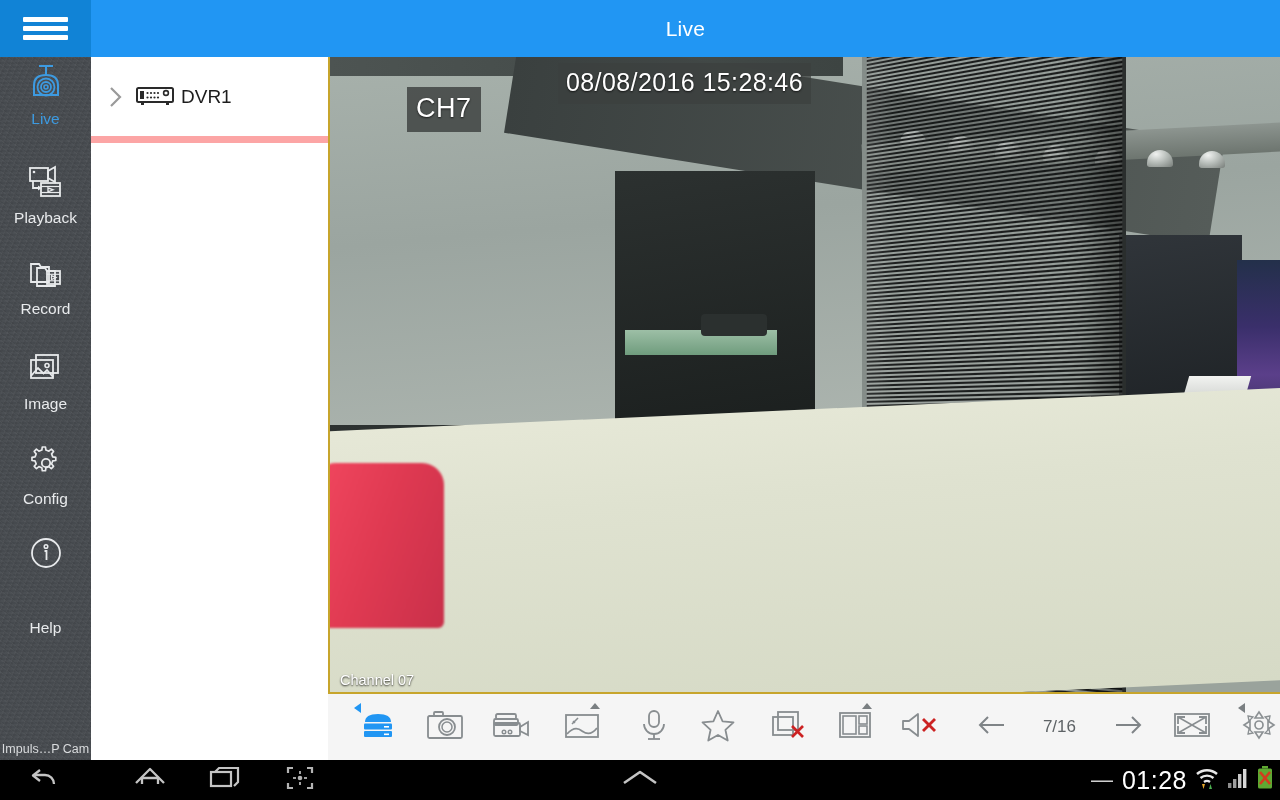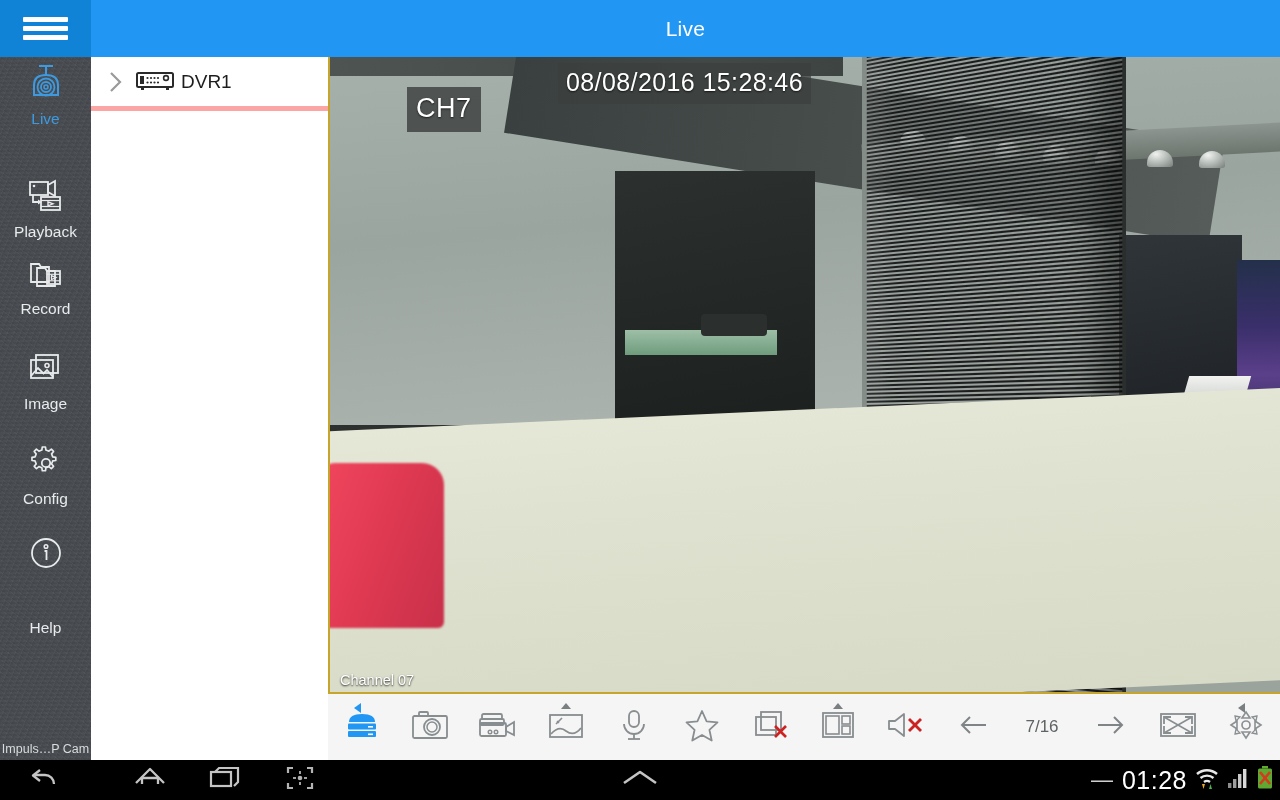--- a/index.html
+++ b/index.html
@@ -51,22 +51,22 @@
     position:absolute; left:0; bottom:4px; width:91px; text-align:center;
     font-size:12.5px; color:#d8dадс; color:#d9dbdd; white-space:nowrap; overflow:hidden;
   }
 
   
   .device-panel {
     position:absolute; left:91px; top:57px; width:237px; height:703px;
     background:#ffffff;
   }
   .device-row {
-    position:absolute; left:0; top:0; width:237px; height:54px;
-    display:flex; align-items:center; border-bottom:5px solid #fca5a5;
+    position:absolute; left:0; top:0; width:237px; height:86px;
+    display:flex; align-items:center; border-bottom:7px solid #fca5a5;
     cursor:pointer; background:#fff;
   }
   .chev { width:34px; display:flex; justify-content:center; margin-left:8px; }
   .dvr-ico { width:44px; display:flex; justify-content:center; }
   .device-name { font-size:19px; color:#1d1d1d; margin-left:4px; }
 
   
   .video-wrap {
     position:absolute; left:328px; top:57px; width:952px; height:637px;
     background:#737373; border:2px solid #c7a52c; border-right:none; border-top:none;
@@ -194,21 +194,21 @@
     font-size:14.5px; text-shadow:0 1px 2px rgba(0,0,0,.85);
   }
 
   
   .toolbar {
     position:absolute; left:328px; top:694px; width:952px; height:66px;
     background:#f5f5f5; display:flex; align-items:center;
   }
   .tb-item {
     position:relative; flex:1 1 0; height:66px;
-    display:flex; align-items:center; justify-content:center; cursor:pointer;
+    display:flex; align-items:center; justify-content:flex-end; cursor:pointer;
   }
   .tb-caret {
     position:absolute; top:9px; width:0; height:0;
     border-left:5px solid transparent; border-right:5px solid transparent;
   }
   .caret-up { border-bottom:6px solid #7a7f82; }
   .caret-left {
     border:none; width:0; height:0;
     border-top:5px solid transparent; border-bottom:5px solid transparent;
     border-right:7px solid #2196f3;
@@ -259,21 +259,21 @@
           <line x1="14" y1="4" x2="28" y2="4" stroke="#3d9ae0" stroke-width="2"></line>
           <path d="M9 33 V23 Q9 13 21 13 Q33 13 33 23 V33 Z" fill="none" stroke="#3d9ae0" stroke-width="2"></path>
           <circle cx="21" cy="25" r="8.5" fill="none" stroke="#3d9ae0" stroke-width="1.8"></circle>
           <circle cx="21" cy="25" r="5" fill="none" stroke="#3d9ae0" stroke-width="1.8"></circle>
           <circle cx="21" cy="25" r="2" fill="none" stroke="#3d9ae0" stroke-width="1.6"></circle>
         </svg>
       </div>
       <div class="rail-label">Live</div>
     </div>
 
-    <div class="rail-item" style="top:113px;text-align:right;">
+    <div class="rail-item" style="top:99px;text-align:right;">
       <div class="rail-icon">
         <svg width="42" height="42" viewBox="0 0 42 42">
           <rect x="5" y="7" width="18" height="13" fill="none" stroke="#e8eaec" stroke-width="1.8"></rect>
           <circle cx="9" cy="11" r="1.3" fill="#e8eaec"></circle>
           <path d="M23 10 L30 6 L30 21 L23 17 Z" fill="none" stroke="#e8eaec" stroke-width="1.8"></path>
           <path d="M8 20 V27 H14" fill="none" stroke="#e8eaec" stroke-width="1.8"></path>
           <polygon points="13,24.5 17,27 13,29.5" fill="#e8eaec"></polygon>
           <rect x="16" y="22" width="19" height="13" fill="none" stroke="#e8eaec" stroke-width="1.8"></rect>
           <line x1="16" y1="25.5" x2="35" y2="25.5" stroke="#e8eaec" stroke-width="1.2"></line>
           <line x1="16" y1="31.5" x2="35" y2="31.5" stroke="#e8eaec" stroke-width="1.2"></line>

